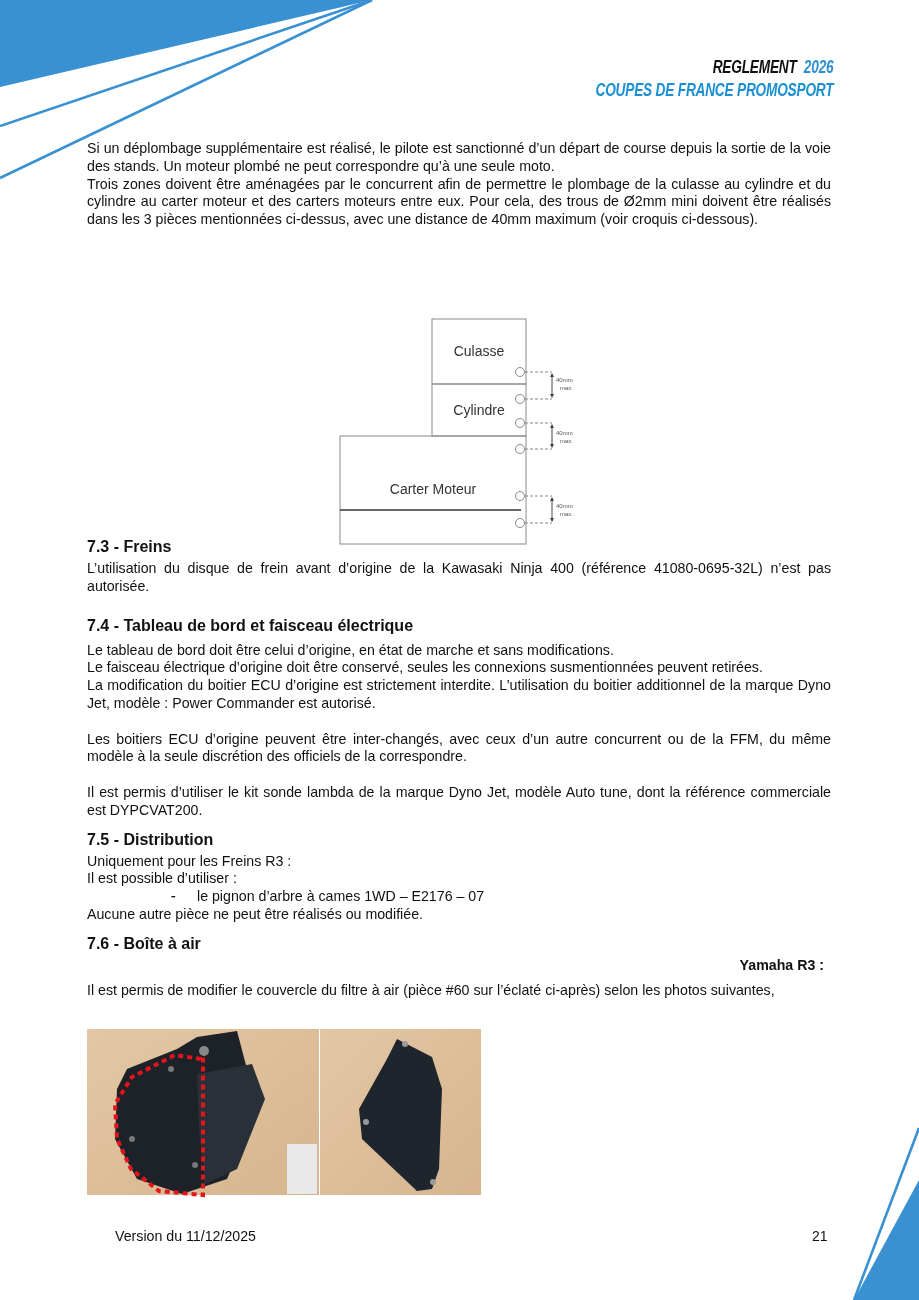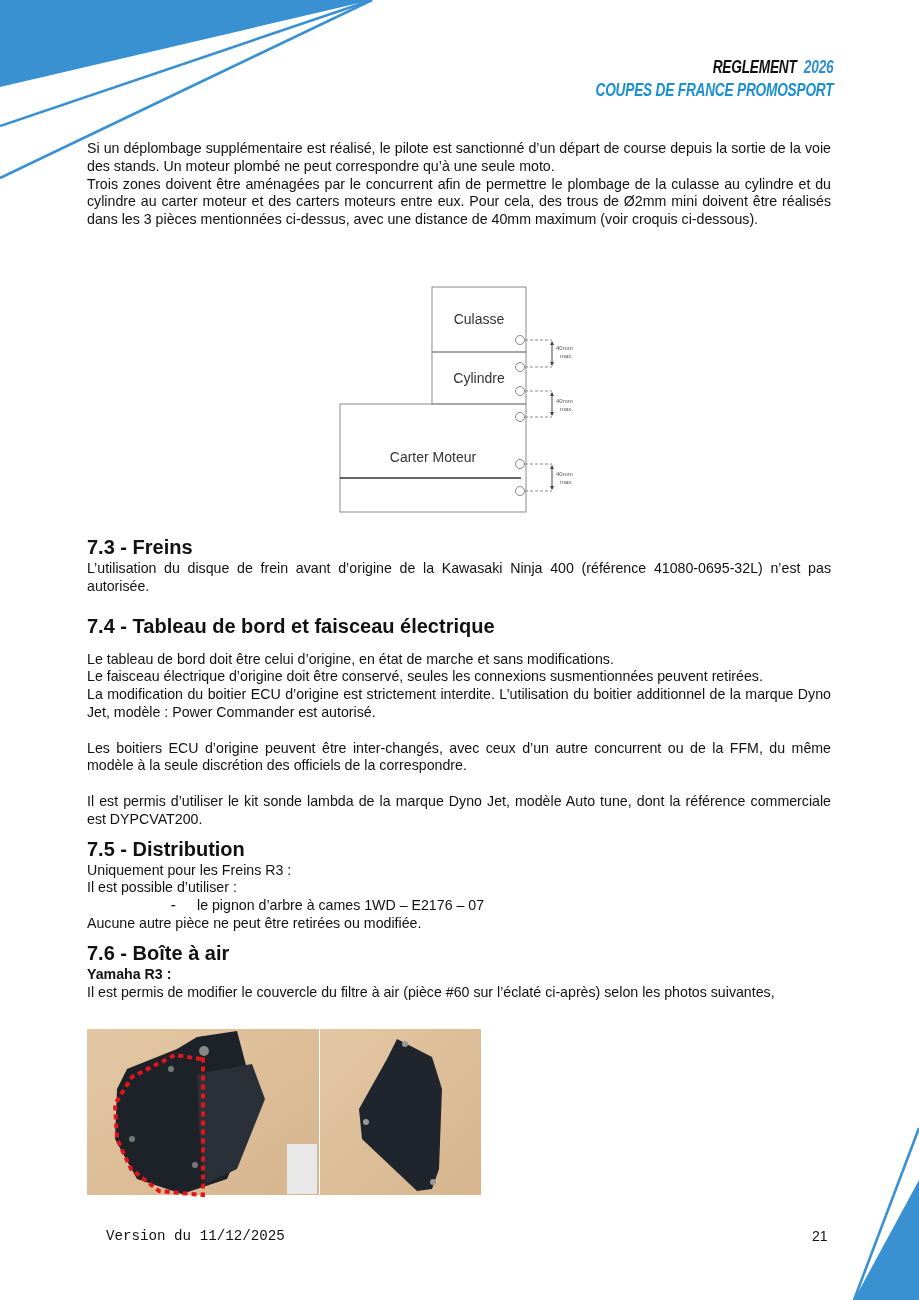--- a/index.html
+++ b/index.html
@@ -7,30 +7,30 @@
          font-family:"Liberation Sans", sans-serif; color:#111; }
   .deco { position:absolute; }
   .hdr { position:absolute; right:86px; top:56px; text-align:right;
          font-family:"Liberation Sans", sans-serif; font-weight:bold; font-style:italic;
          transform:scaleX(0.72); transform-origin:right top; letter-spacing:-0.3px; }
   .hdr .l1 { font-size:19px; line-height:22px; color:#111; white-space:nowrap; }
   .hdr .l1 .yr { color:#2e8fd1; margin-left:10px; }
   .hdr .l2 { font-size:19px; line-height:24px; color:#1a8fd1; white-space:nowrap; }
   .content { position:absolute; left:87px; top:140px; width:744px; font-size:14.2px; line-height:17.8px; }
   p { margin:0; text-align:justify; }
-  .h2 { font-weight:bold; font-size:20px; line-height:20px; margin:0; }
-  .h3 { font-weight:bold; font-size:14.2px; line-height:17.8px; margin:0; }
+  .h2 { font-weight:bold; font-size:16px; line-height:20px; margin:0; }
+  .h3 { font-weight:bold; font-size:14.2px; line-height:17.8px; margin:7px;text-align:right; }
   .gap { height:17.8px; }
   .bullets { margin:0; padding:0; list-style:none; }
   .bullets li { position:relative; padding-left:110px; }
   .bullets li .dash { position:absolute; left:84px; }
-  .diagram { position:absolute; left:338px; top:284px; width:250px; height:232px; }
+  .diagram { position:absolute; left:338px; top:316px; width:250px; height:232px; }
   .diagram svg text { font-family:"Liberation Sans", sans-serif; }
   .photos { position:absolute; left:87px; top:1029px; height:170px; }
-  .footer-left { position:absolute; left:106px; top:1228px; font-size:14.2px;font-family:Liberation Mono, monospace; }
+  .footer-left { position:absolute; left:115px; top:1228px; font-size:14.2px; }
   .footer-right { position:absolute; left:812px; top:1228px; font-size:14px; }
 </style>
 </head>
 <body>
 
 <svg class="deco" style="left:0;top:0" width="380" height="185" viewBox="0 0 380 185">
   <polygon points="0,0 372,0 0,87" fill="#3a91d1"></polygon>
   <line x1="372" y1="0" x2="0" y2="126" stroke="#3a91d1" stroke-width="2.6"></line>
   <line x1="372" y1="0" x2="0" y2="178" stroke="#3a91d1" stroke-width="2.6"></line>
 </svg>
@@ -94,36 +94,36 @@
       <text x="222" y="200">max.</text>
     </g>
   </svg>
 </div>
 
 <div class="content" style="top:537px;">
   <div class="h2">7.3 - Freins</div>
   <p style="margin-top:3px">L’utilisation du disque de frein avant d’origine de la Kawasaki Ninja 400 (référence 41080-0695-32L) n’est pas autorisée.</p>
   <div style="height:20px"></div>
   <div class="h2">7.4 - Tableau de bord et faisceau électrique</div>
-  <p style="margin-top:15px">Le tableau de bord doit être celui d’origine, en état de marche et sans modifications.</p>
+  <p style="margin-top:6px">Le tableau de bord doit être celui d’origine, en état de marche et sans modifications.</p>
   <p>Le faisceau électrique d’origine doit être conservé, seules les connexions susmentionnées peuvent retirées.</p>
   <p>La modification du boitier ECU d’origine est strictement interdite. L’utilisation du boitier additionnel de la marque Dyno Jet, modèle : Power Commander est autorisé.</p>
   <div class="gap"></div>
   <p>Les boitiers ECU d’origine peuvent être inter-changés, avec ceux d’un autre concurrent ou de la FFM, du même modèle à la seule discrétion des officiels de la correspondre.</p>
   <div class="gap"></div>
   <p>Il est permis d’utiliser le kit sonde lambda de la marque Dyno Jet, modèle Auto tune, dont la référence commerciale est DYPCVAT200.</p>
   <div style="height:10px"></div>
   <div class="h2">7.5 - Distribution</div>
   <p style="margin-top:3px">Uniquement pour les Freins R3 :</p>
   <p>Il est possible d’utiliser :</p>
   <ul class="bullets">
     <li><span class="dash">-</span></li>
     <li><span class="dash">-</span><span>le pignon d’arbre à cames 1WD – E2176 – 07</span></li>
   </ul>
-  <p>Aucune autre pièce ne peut être retirées ou modifiée.</p>
+  <p>Aucune autre pièce ne peut être réalisés ou modifiée.</p>
   <div style="height:10px"></div>
   <div class="h2">7.6 - Boîte à air</div>
   <div class="h3" style="margin-top:3px">Yamaha R3 :</div>
   <p>Il est permis de modifier le couvercle du filtre à air (pièce #60 sur l’éclaté ci-après) selon les photos suivantes,</p>
 </div>
 
 <svg class="photos" width="400" height="170" viewBox="0 0 400 170">
   <defs>
     <linearGradient id="wood" x1="0" y1="0" x2="1" y2="1">
       <stop offset="0" stop-color="#e3c7a4"></stop>

